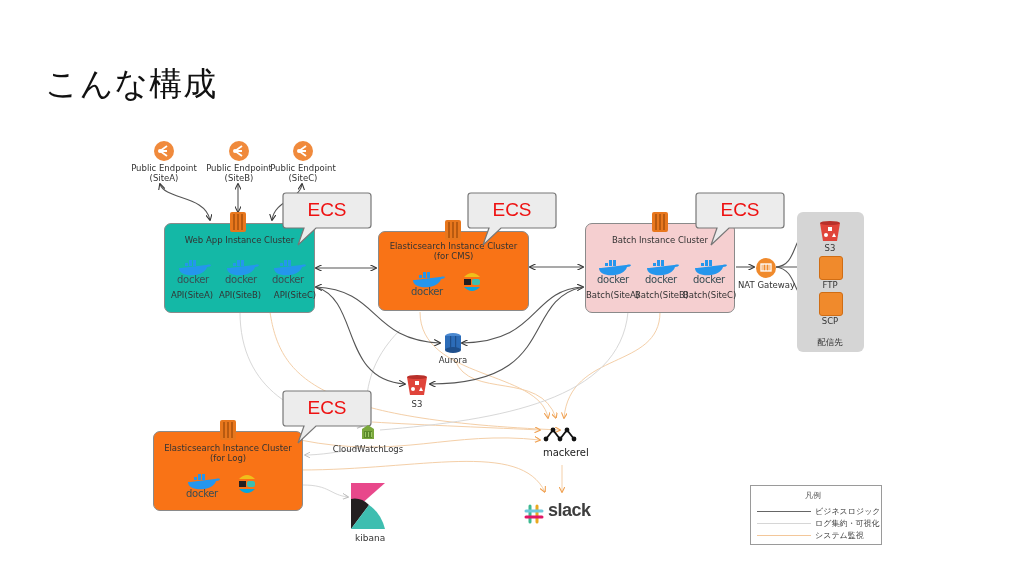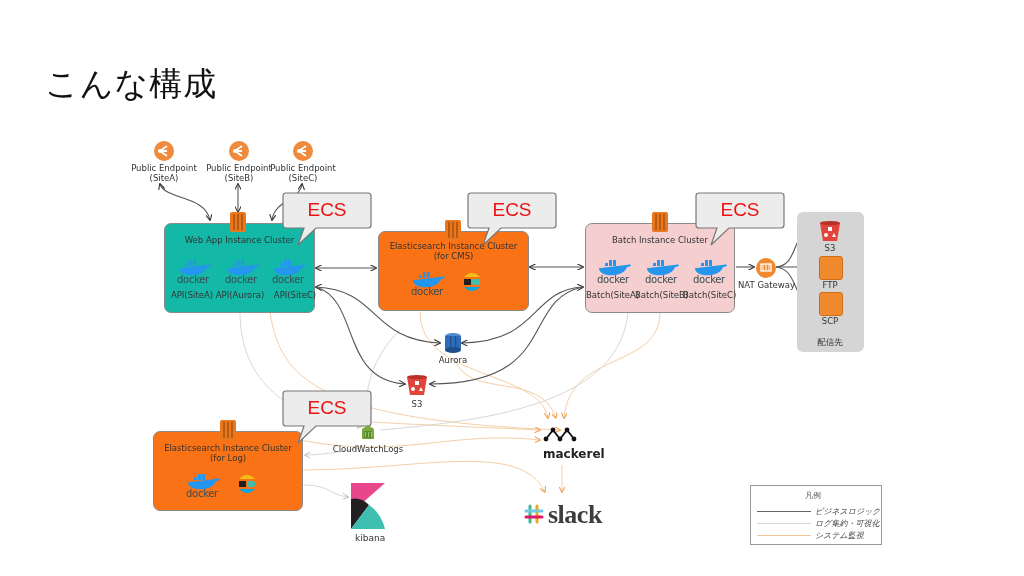--- a/index.html
+++ b/index.html
@@ -19,23 +19,23 @@
   .ecs-icon { position:absolute; width:16px; height:20px; }
   .callout { position:absolute; width:90px; height:40px; }
   .callout .ctxt { position:absolute; left:0; top:0; width:90px; height:36px; line-height:36px; text-align:center; color:#ee1111; font-size:19px; font-family:"Liberation Sans",sans-serif; }
   .endpoint { position:absolute; width:20px; height:20px; border-radius:50%; background:#f08a3c; }
   .dest-panel { position:absolute; left:797px; top:212px; width:67px; height:140px; background:#d5d5d5; border-radius:6px; }
   .orange-sq { position:absolute; width:22px; height:22px; background:#f08a2c; border-radius:3px; border:1px solid #d06d14; }
   .legend { position:absolute; left:750px; top:485px; width:132px; height:60px; border:1.5px solid #9a9a9a; background:#fff; box-sizing:border-box; }
   .legend .lg-title { position:absolute; left:8px; top:4px; font-size:8px; color:#555;margin-left:46px; }
   .legend .row { position:absolute; left:6px; width:122px; height:10px; }
   .legend .row .line { position:absolute; left:0; top:5px; width:54px; height:0; }
-  .legend .row .ltxt { position:absolute; left:58px; top:0; font-size:8px; color:#444; white-space:nowrap;font-style:italic; }
-  .slack-txt { position:absolute; left:548px; top:500px; font-size:26px; font-weight:bold; color:#3e3e3e; font-family:Liberation Serif, serif; letter-spacing:-0.5px; }
-  .mackerel-txt { position:absolute; left:543px; top:447px; font-size:12px; font-weight:bold; color:#222; }
+  .legend .row .ltxt { position:absolute; left:58px; top:0; font-size:8px; color:#444; white-space:nowrap; }
+  .slack-txt { position:absolute; left:548px; top:500px; font-size:18px; font-weight:bold; color:#3e3e3e; font-family:Liberation Sans, sans-serif; letter-spacing:-0.5px; }
+  .mackerel-txt { position:absolute; left:543px; top:447px; font-size:10px; font-weight:normal; color:#222; }
   .kibana-txt { position:absolute; left:355px; top:533px; font-size:9px; color:#333; }
 </style>
 </head>
 <body>
 
 <div class="title">こんな構成</div>
 
 <svg class="edges" viewBox="0 0 1024 576">
   <defs>
     <marker id="ah" viewBox="0 0 10 10" refX="9" refY="5" markerWidth="6" markerHeight="6" orient="auto-start-reverse">
@@ -145,21 +145,21 @@
         <path d="M6,8 C6,14 14,16 22,15 C30,14 33,10 34,7 C36,7 38,6 38,5 C36,4 34,5 33,5 L8,8 Z" fill="#2496ed"></path>
         <rect x="12" y="3" width="3" height="3" fill="#2496ed"></rect>
         <rect x="16" y="3" width="3" height="3" fill="#2496ed"></rect>
         <rect x="20" y="3" width="3" height="3" fill="#2496ed"></rect>
         <rect x="16" y="0" width="3" height="3" fill="#2496ed"></rect>
         <rect x="20" y="0" width="3" height="3" fill="#2496ed"></rect>
       </svg>
     <div class="dtxt">docker</div>
   </div>
   <div class="lbl" style="left:2px;top:66px;width:50px;">API(SiteA)</div>
-  <div class="lbl" style="left:50px;top:66px;width:50px;">API(Aurora)</div>
+  <div class="lbl" style="left:50px;top:66px;width:50px;">API(SiteB)</div>
   <div class="lbl" style="left:98px;top:66px;width:50px;margin-left:7px;">API(SiteC)</div>
 </div>
 <svg class="ecs-icon" style="left:230px;top:212px;" viewBox="0 0 16 20">
     <rect x="0" y="0" width="16" height="20" rx="2" fill="#e8771d"></rect>
     <rect x="3" y="2" width="2" height="16" fill="#b85a10"></rect>
     <rect x="7" y="2" width="2" height="16" fill="#b85a10"></rect>
     <rect x="11" y="2" width="2" height="16" fill="#b85a10"></rect>
   </svg>
 
 <div class="box green" style="left:378px;top:231px;width:151px;height:80px;">

